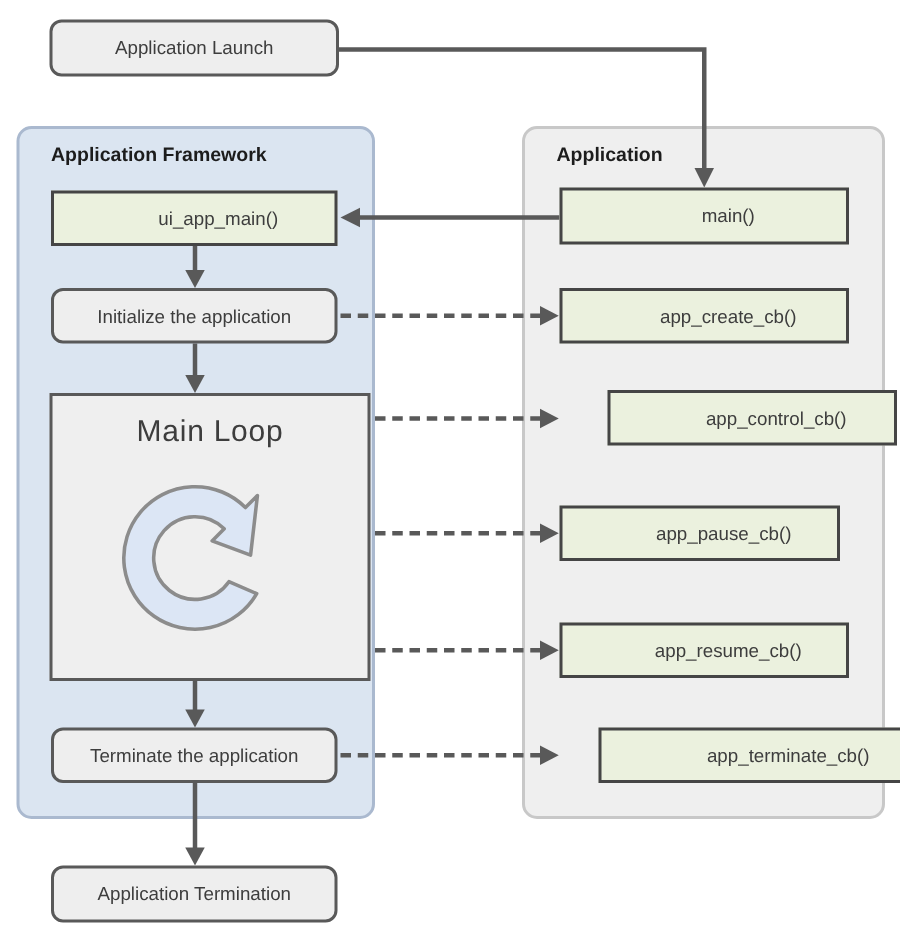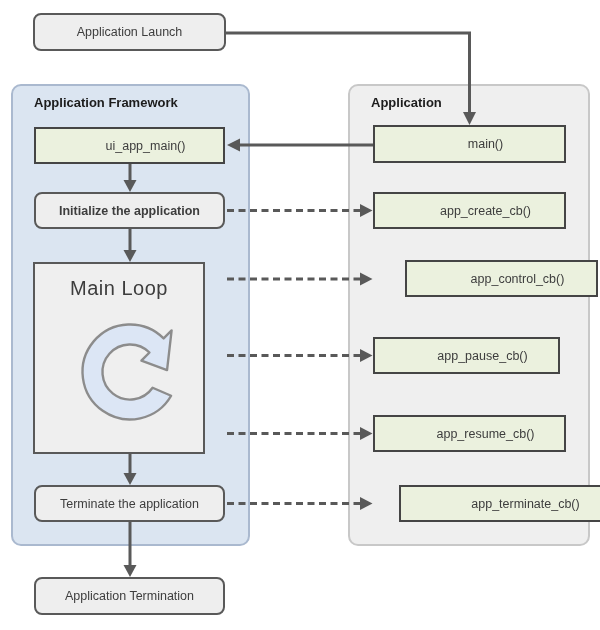--- a/index.html
+++ b/index.html
@@ -110,23 +110,23 @@
     <g>
       <path class="ln dash" d="M227 503.5 H360"></path>
       <polygon class="head" points="360,497 360,510 372.5,503.5"></polygon>
     </g>
   </svg>
 
   <div class="node rounded" style="left:33px;top:13px;width:193px;height:38px;">Application Launch</div>
 
   <div class="node green" style="left:34px;top:127px;width:191px;height:37px;">ui_app_main()</div>
 
-  <div class="node rounded" style="left:34px;top:192px;width:191px;height:37px;font-weight:bold;">Initialize the application</div>
+  <div class="node rounded" style="left:34px;top:192px;width:191px;height:37px;">Initialize the application</div>
 
-  <div class="node big" style="left:33px;top:262px;width:172px;height:192px;">
+  <div class="node big" style="left:33px;top:262px;width:214px;height:192px;">
     <div class="main-loop-title">Main Loop</div>
     <svg class="cycle-icon" width="114" height="114" viewBox="0 0 120 120">
       <path d="M103.3,85 A50,50 0 1 1 95.4,24.6 L103.8,16.2 L99,58 L72,48 L80.5,39.5 A29,29 0 1 0 83.8,76.6 Z"></path>
     </svg>
   </div>
 
   <div class="node rounded" style="left:34px;top:485px;width:191px;height:37px;">Terminate the application</div>
 
   <div class="node rounded" style="left:34px;top:577px;width:191px;height:38px;">Application Termination</div>
 

